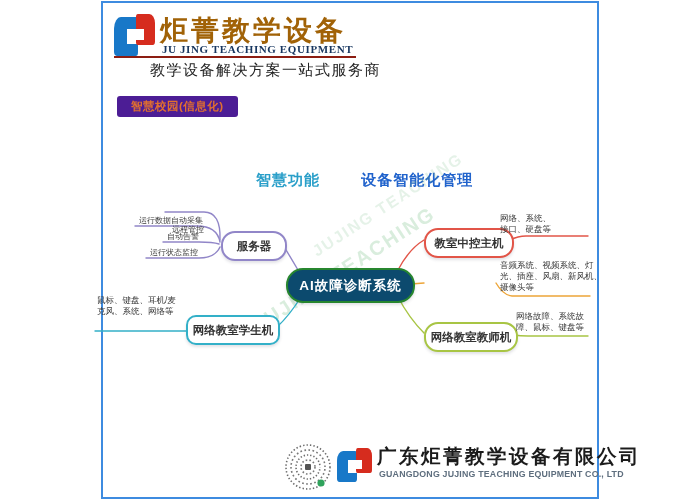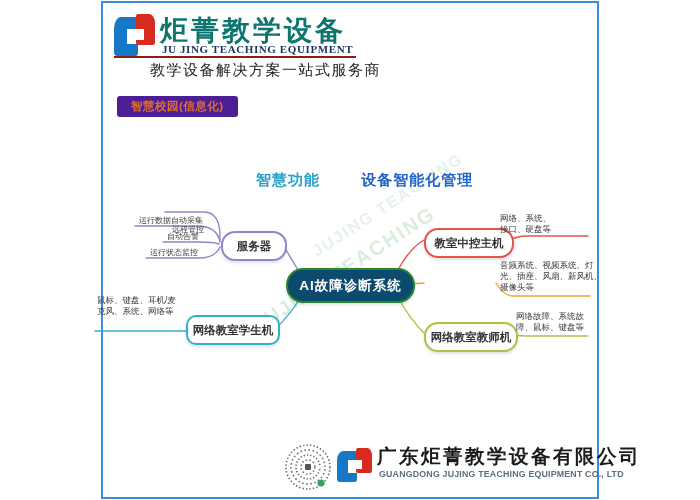--- a/index.html
+++ b/index.html
@@ -7,21 +7,21 @@
          font-family:"Liberation Sans","DejaVu Sans",sans-serif;}
   .frame{position:absolute;left:101px;top:1px;width:494px;height:494px;border:2px solid #3d8be0;background:#fff;}
 
   
   .logo-mark{position:absolute;}
   .header-logo{left:114px;top:14px;width:41px;height:42px;}
   .lm-blue{position:absolute;left:0;top:8%;width:58%;height:92%;background:#1878c8;border-radius:30% 10% 10% 12%;}
   .lm-blue::after{content:"";position:absolute;right:0;top:30%;width:44%;height:40%;background:#fff;}
   .lm-red{position:absolute;right:0;top:0;width:46%;height:74%;background:#d62c1e;border-radius:10% 30% 12% 10%;}
   .lm-red::after{content:"";position:absolute;left:0;bottom:16%;width:40%;height:36%;background:#fff;}
-  .brand-cn{position:absolute;left:160px;top:12px;font-size:28px;font-weight:bold;color:#0f766e;letter-spacing:3px;}
+  .brand-cn{position:absolute;left:160px;top:12px;font-size:28px;font-weight:bold;color:#a16207;letter-spacing:3px;}
   .brand-en{position:absolute;left:162px;top:43px;font-family:"Liberation Serif","DejaVu Serif",serif;
             font-size:11px;font-weight:bold;color:#16355f;letter-spacing:0.6px;}
   .brand-rule{position:absolute;left:114px;top:56px;width:242px;height:2px;background:#8c1d12;}
   .tagline{position:absolute;left:150px;top:61px;font-size:15px;color:#232323;letter-spacing:1.5px;}
 
   
   .badge{position:absolute;left:117px;top:96px;padding:3px 14px;background:#4c1d95;color:#e2702e;
          font-size:11.5px;font-weight:bold;border-radius:3px;letter-spacing:0.5px;cursor:pointer;}
 
   

